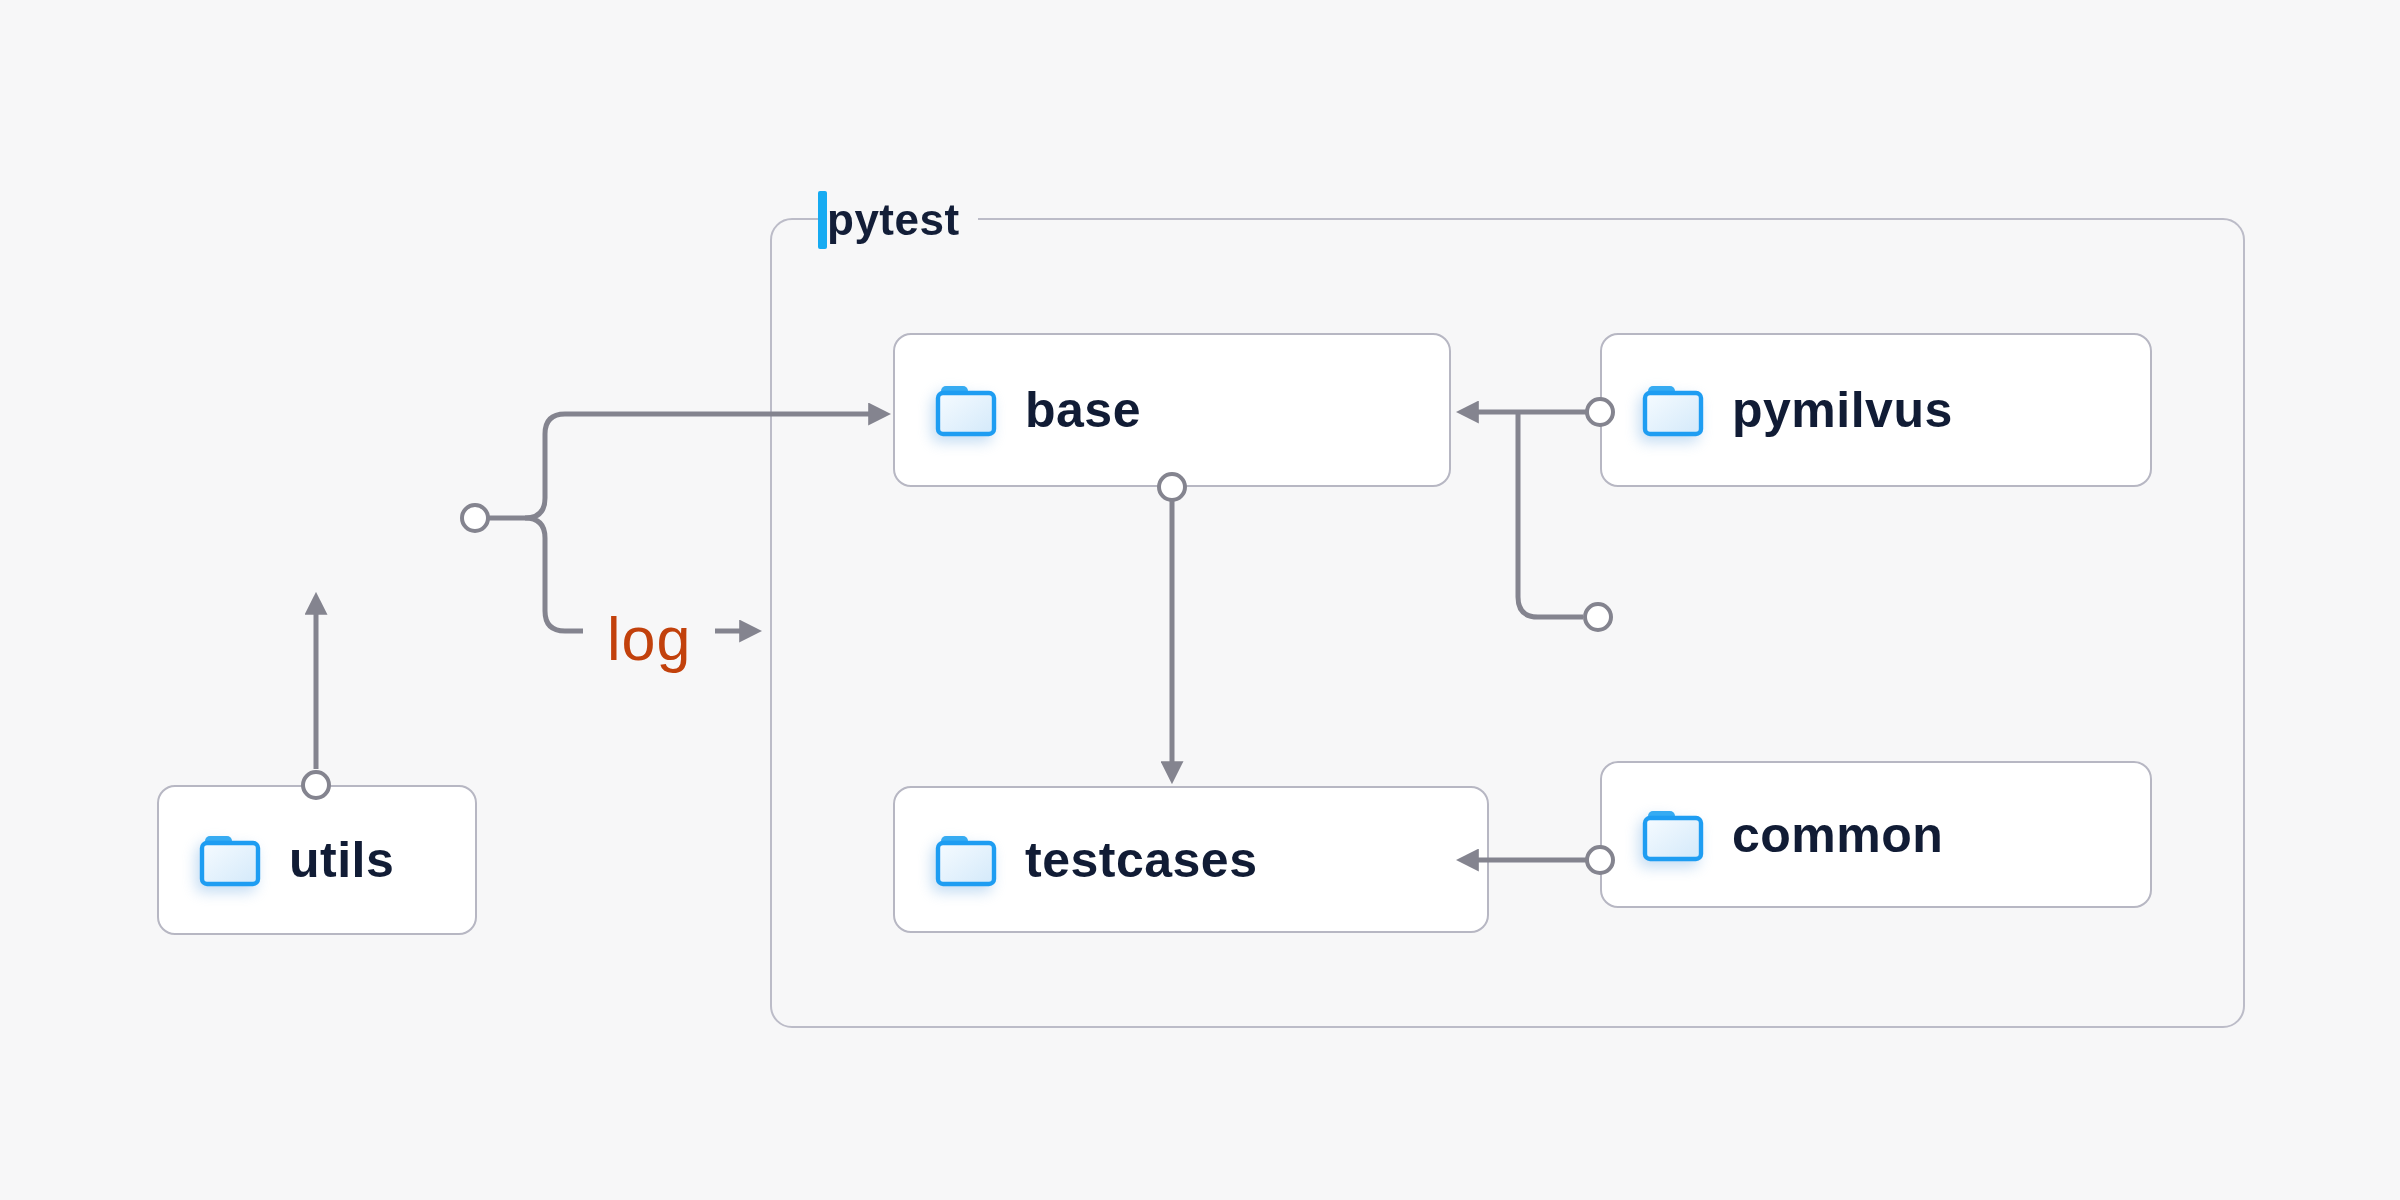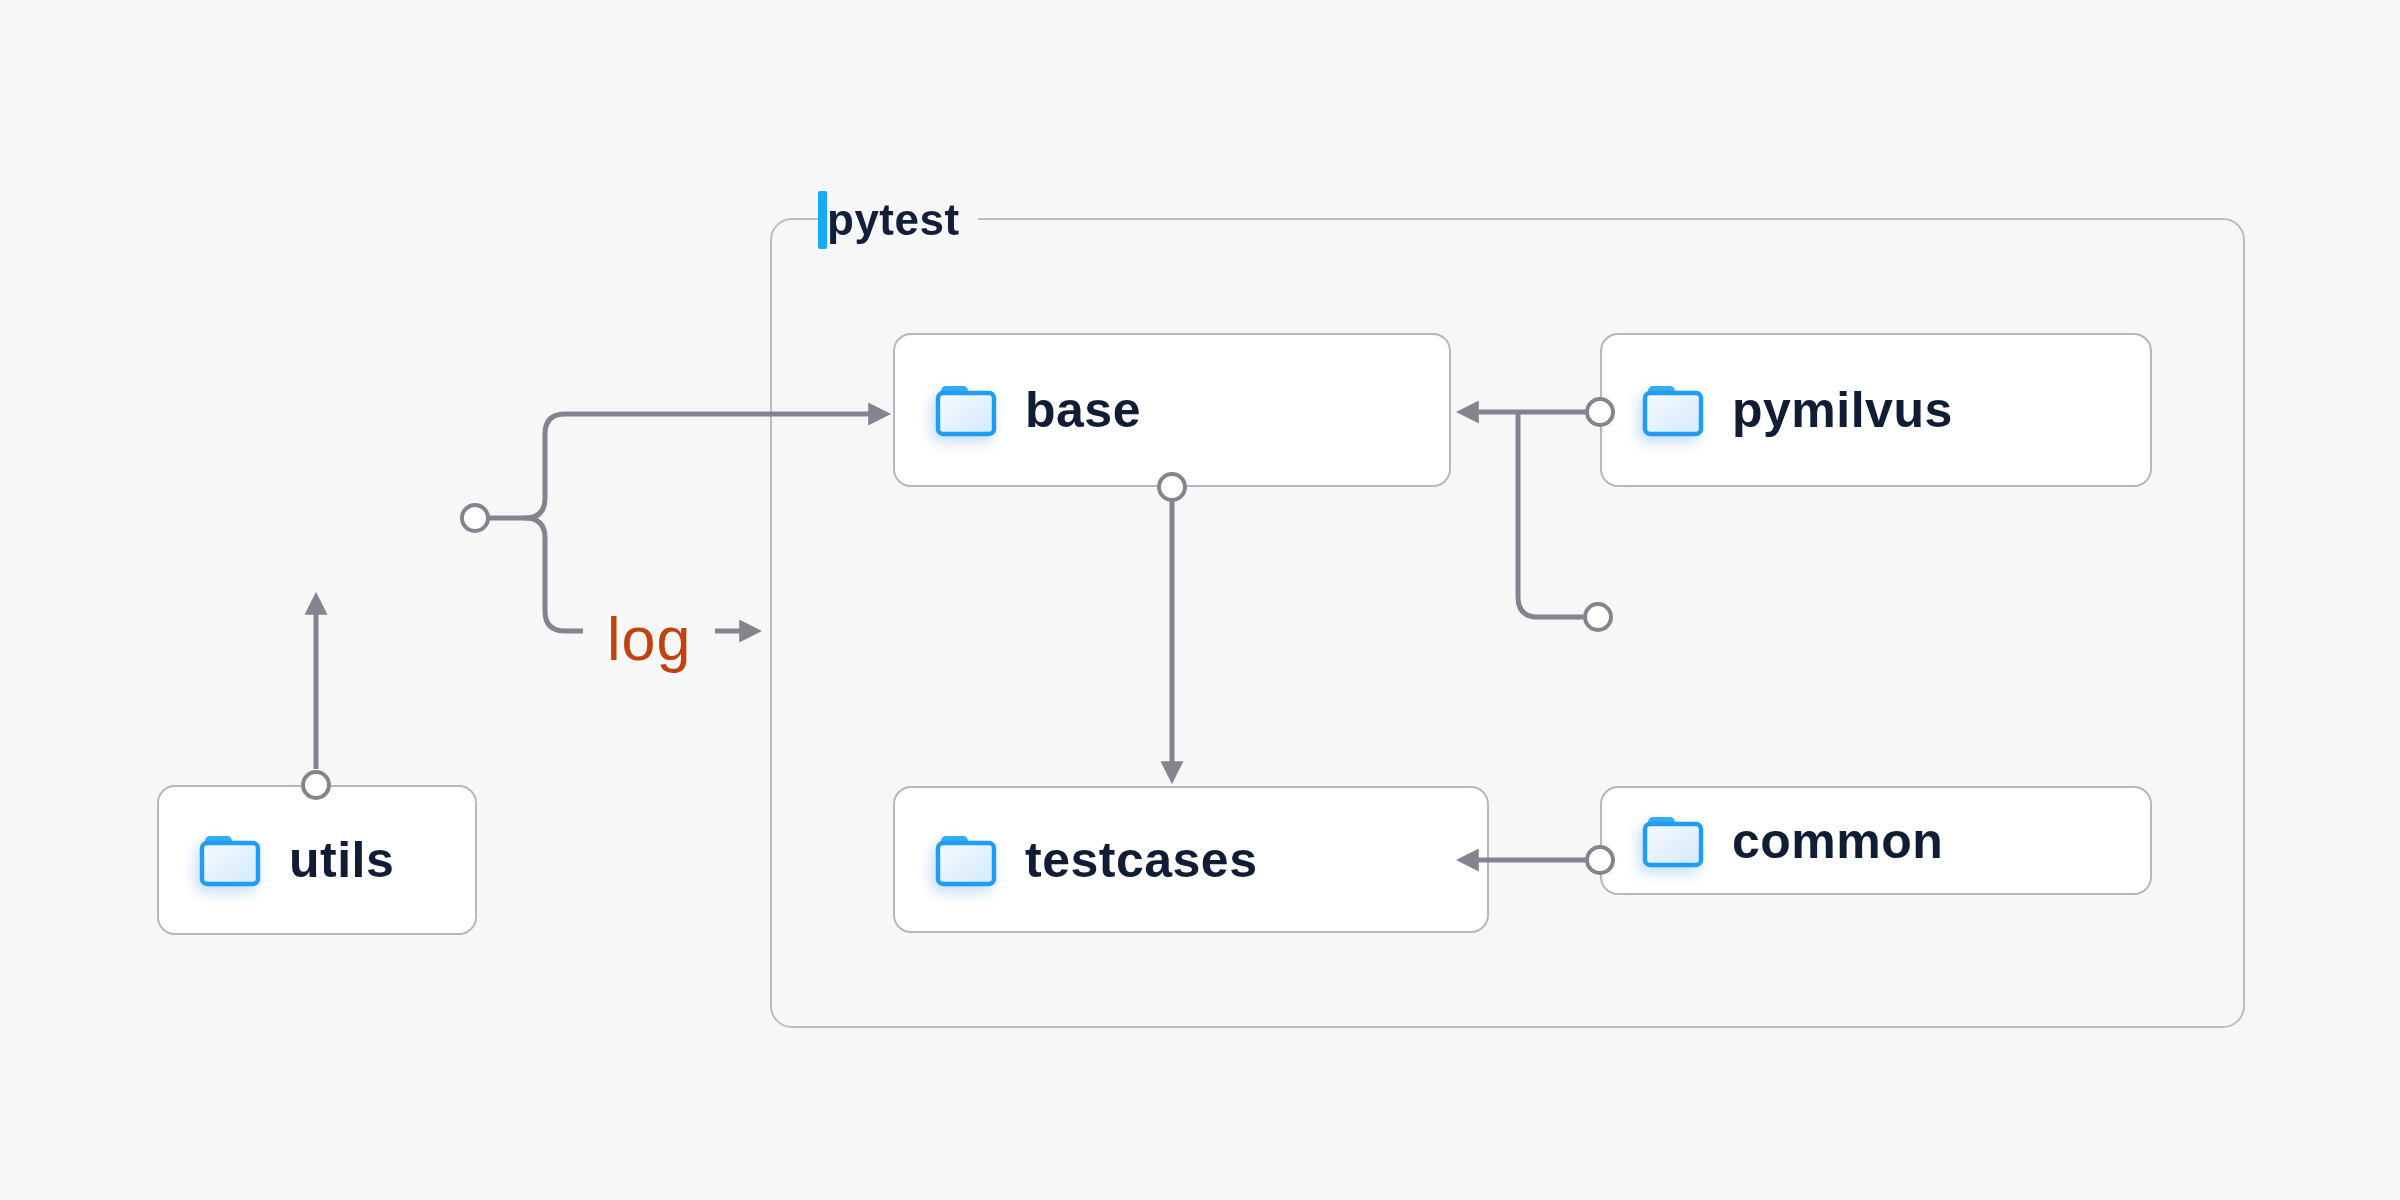--- a/index.html
+++ b/index.html
@@ -111,21 +111,21 @@
             </linearGradient>
           </defs>
           <rect x="6" y="3" width="27" height="18" rx="5" fill="#36abf2"></rect>
           <rect x="3" y="10" width="56" height="41" rx="5" fill="url(#g5)" stroke="#1e9df2" stroke-width="4.4"></rect>
         </svg>
     </span>
     <span class="node-label">pymilvus</span>
   </div>
 
 
-  <div class="node" style="left:1600px;top:786px;width:552px;height:109px">
+  <div class="node" style="left:1600px;top:761px;width:552px;height:147px">
     <span class="folder">
       <svg width="62" height="54" viewBox="0 0 62 54">
           <defs>
             <linearGradient id="g7" x1="0" y1="0" x2="1" y2="1">
               <stop offset="0" stop-color="#f6fbff"></stop>
               <stop offset="1" stop-color="#d3e9fa"></stop>
             </linearGradient>
           </defs>
           <rect x="6" y="3" width="27" height="18" rx="5" fill="#36abf2"></rect>
           <rect x="3" y="10" width="56" height="41" rx="5" fill="url(#g7)" stroke="#1e9df2" stroke-width="4.4"></rect>

